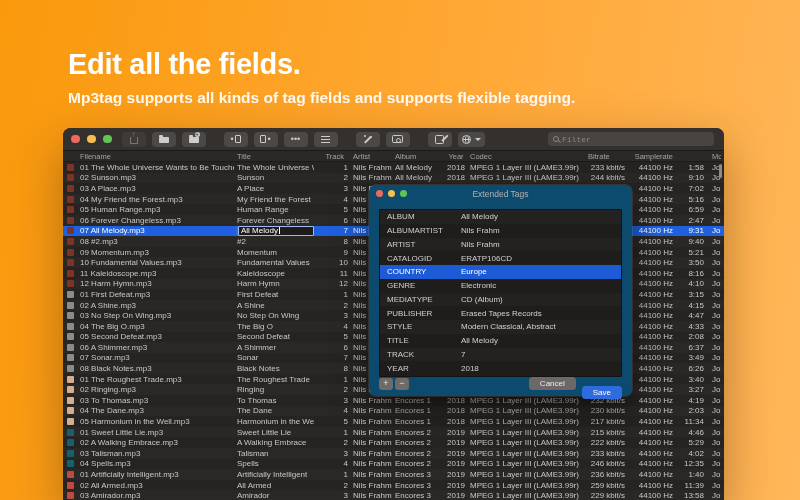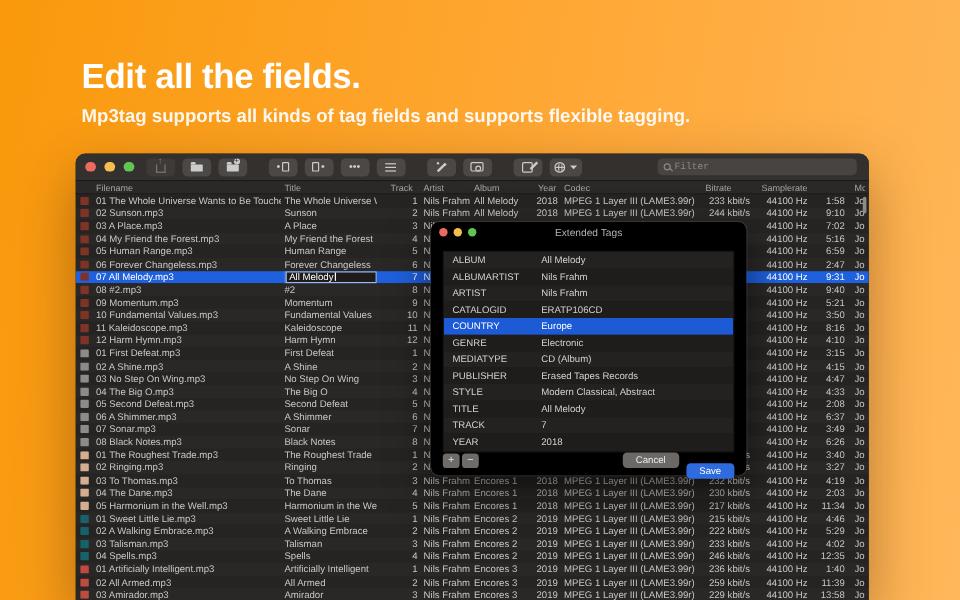--- a/index.html
+++ b/index.html
@@ -81,22 +81,22 @@
   .thead .c8{text-align:left;padding-left:1px;} .thead .c9{text-align:right;padding-left:4px;} .thead .c10{text-align:center;padding-left:2px;margin-left:29px;}
   .art{display:block;width:7px;height:7px;border-radius:1px;margin-left:4px;}
   .editbox{
     display:flex;align-items:center;height:10px;margin-left:1px;padding:0 2px;
     background:#1d1c1b;border:1px solid #9db9ef;box-shadow:0 0 0 1.5px #3a6fd8;border-radius:1px;color:#fff;
   }
   .editbox::after{content:"";width:1px;height:7px;background:#fff;margin-left:1px;}
   .scrollthumb{position:absolute;right:2px;top:36px;width:3px;height:14px;border-radius:2px;background:#8d8b89;}
   
   .dlg{
-    position:absolute;left:296px;top:57px;width:263px;height:211px;
-    background:#000000;border-radius:7px;
+    position:absolute;left:306px;top:57px;width:263px;height:211px;
+    background:#0c4a6e;border-radius:7px;
     box-shadow:0 0 0 1px rgba(255,255,255,.09), 0 14px 34px rgba(0,0,0,.55);
   }
   .dlg-bar{position:relative;height:17px;display:flex;align-items:center;padding:0 7px;}
   .dlg-bar .light{width:7px;height:7px;margin-right:5px;}
   .dlg-title{position:absolute;left:0;right:0;text-align:center;font-size:8.5px;color:#b4b2b0;}
   .dlg-list{
     position:absolute;left:10px;right:10px;top:24px;height:168px;
     background:#1f1d1c;border:1px solid #151413;border-radius:1px;overflow:hidden;
   }
   .frow{display:grid;grid-template-columns:74px 1fr;height:13.75px;align-items:center;font-size:8px;color:#d2d0ce;padding-left:7px;background:#1f1d1c;}

